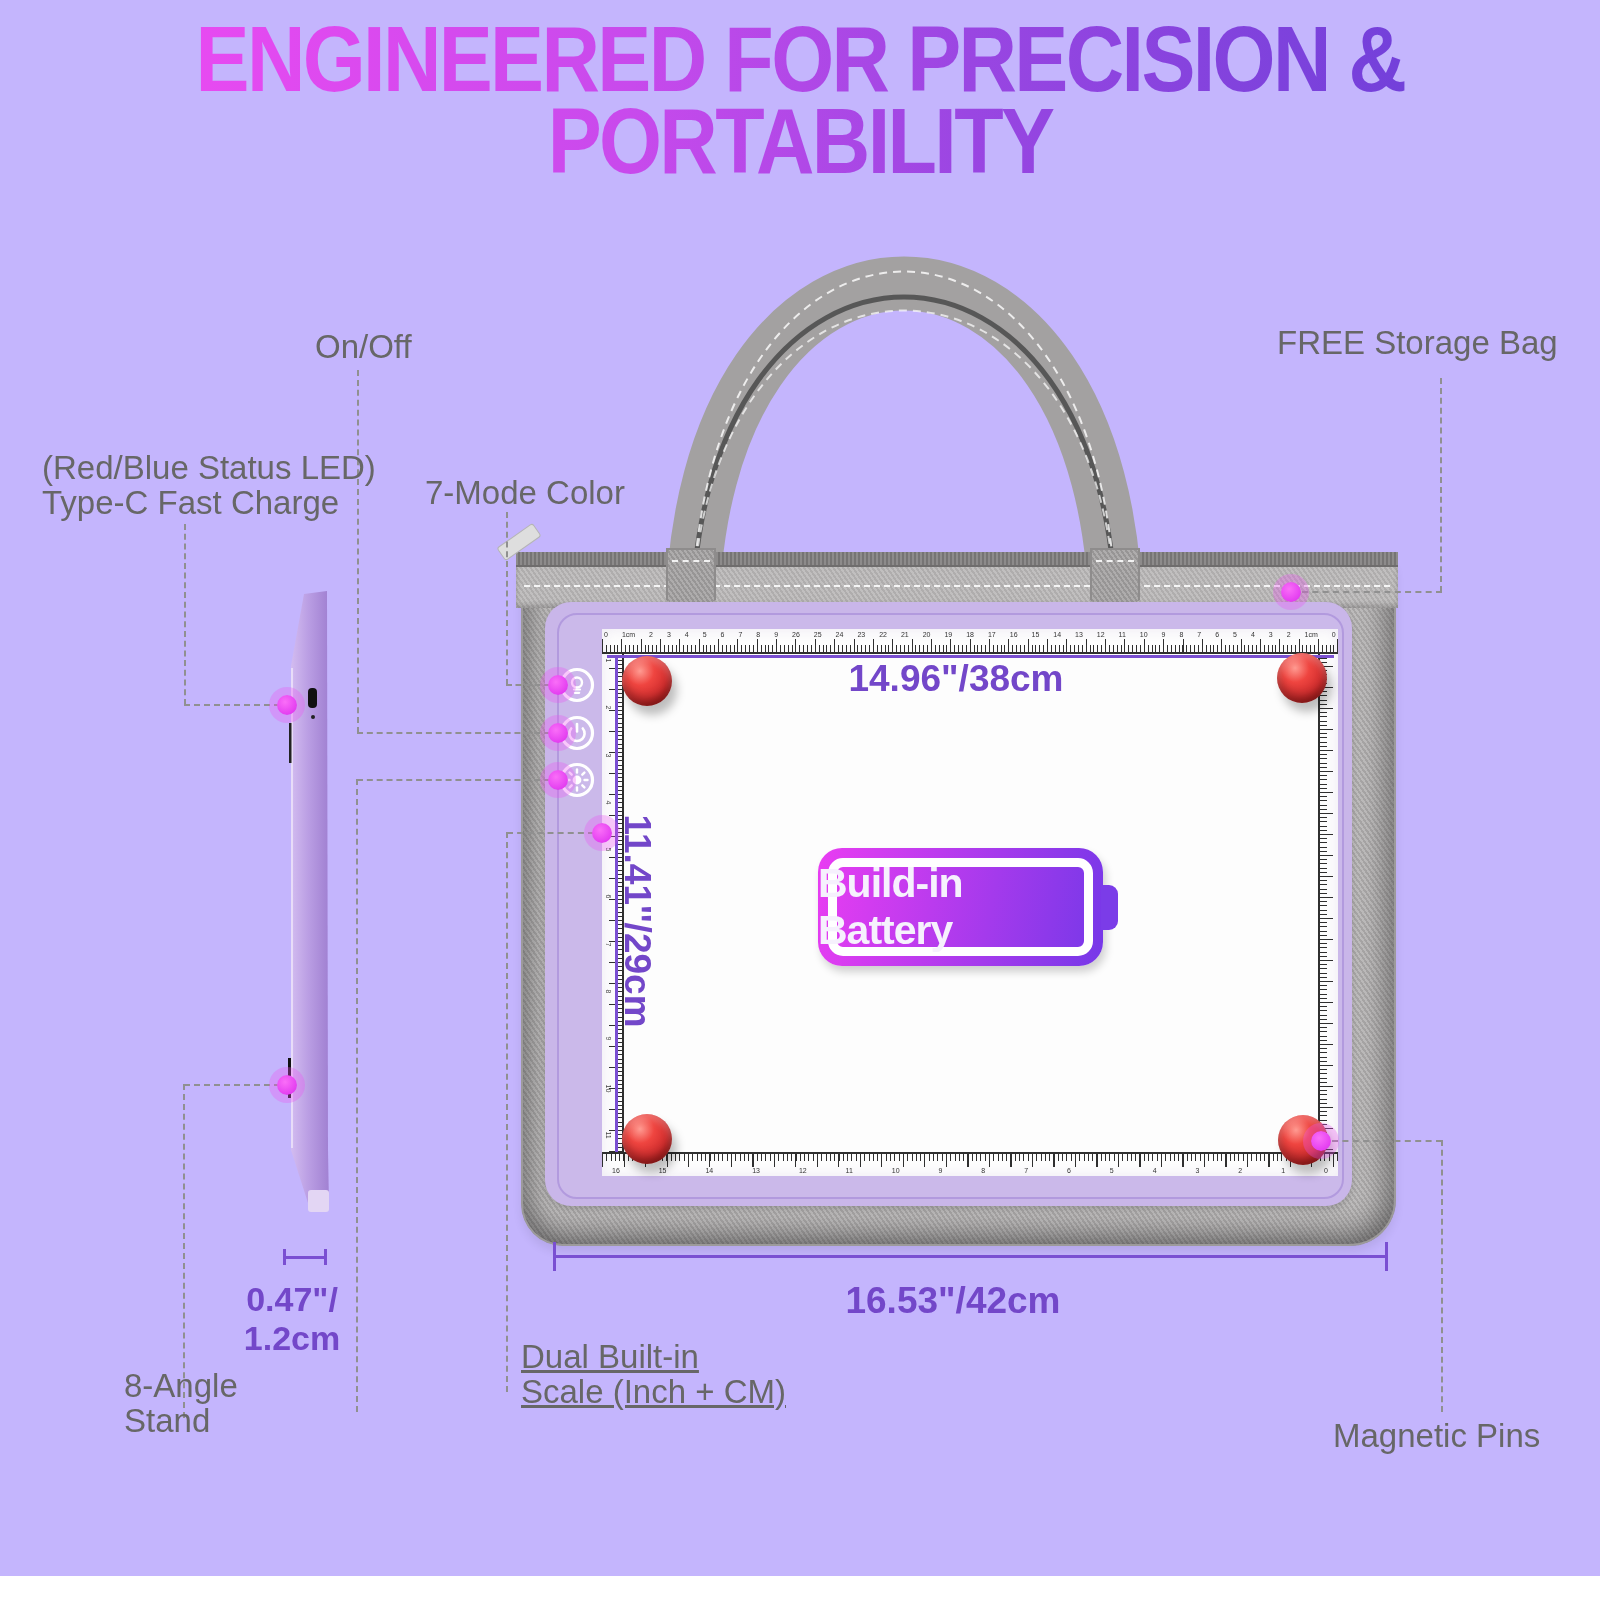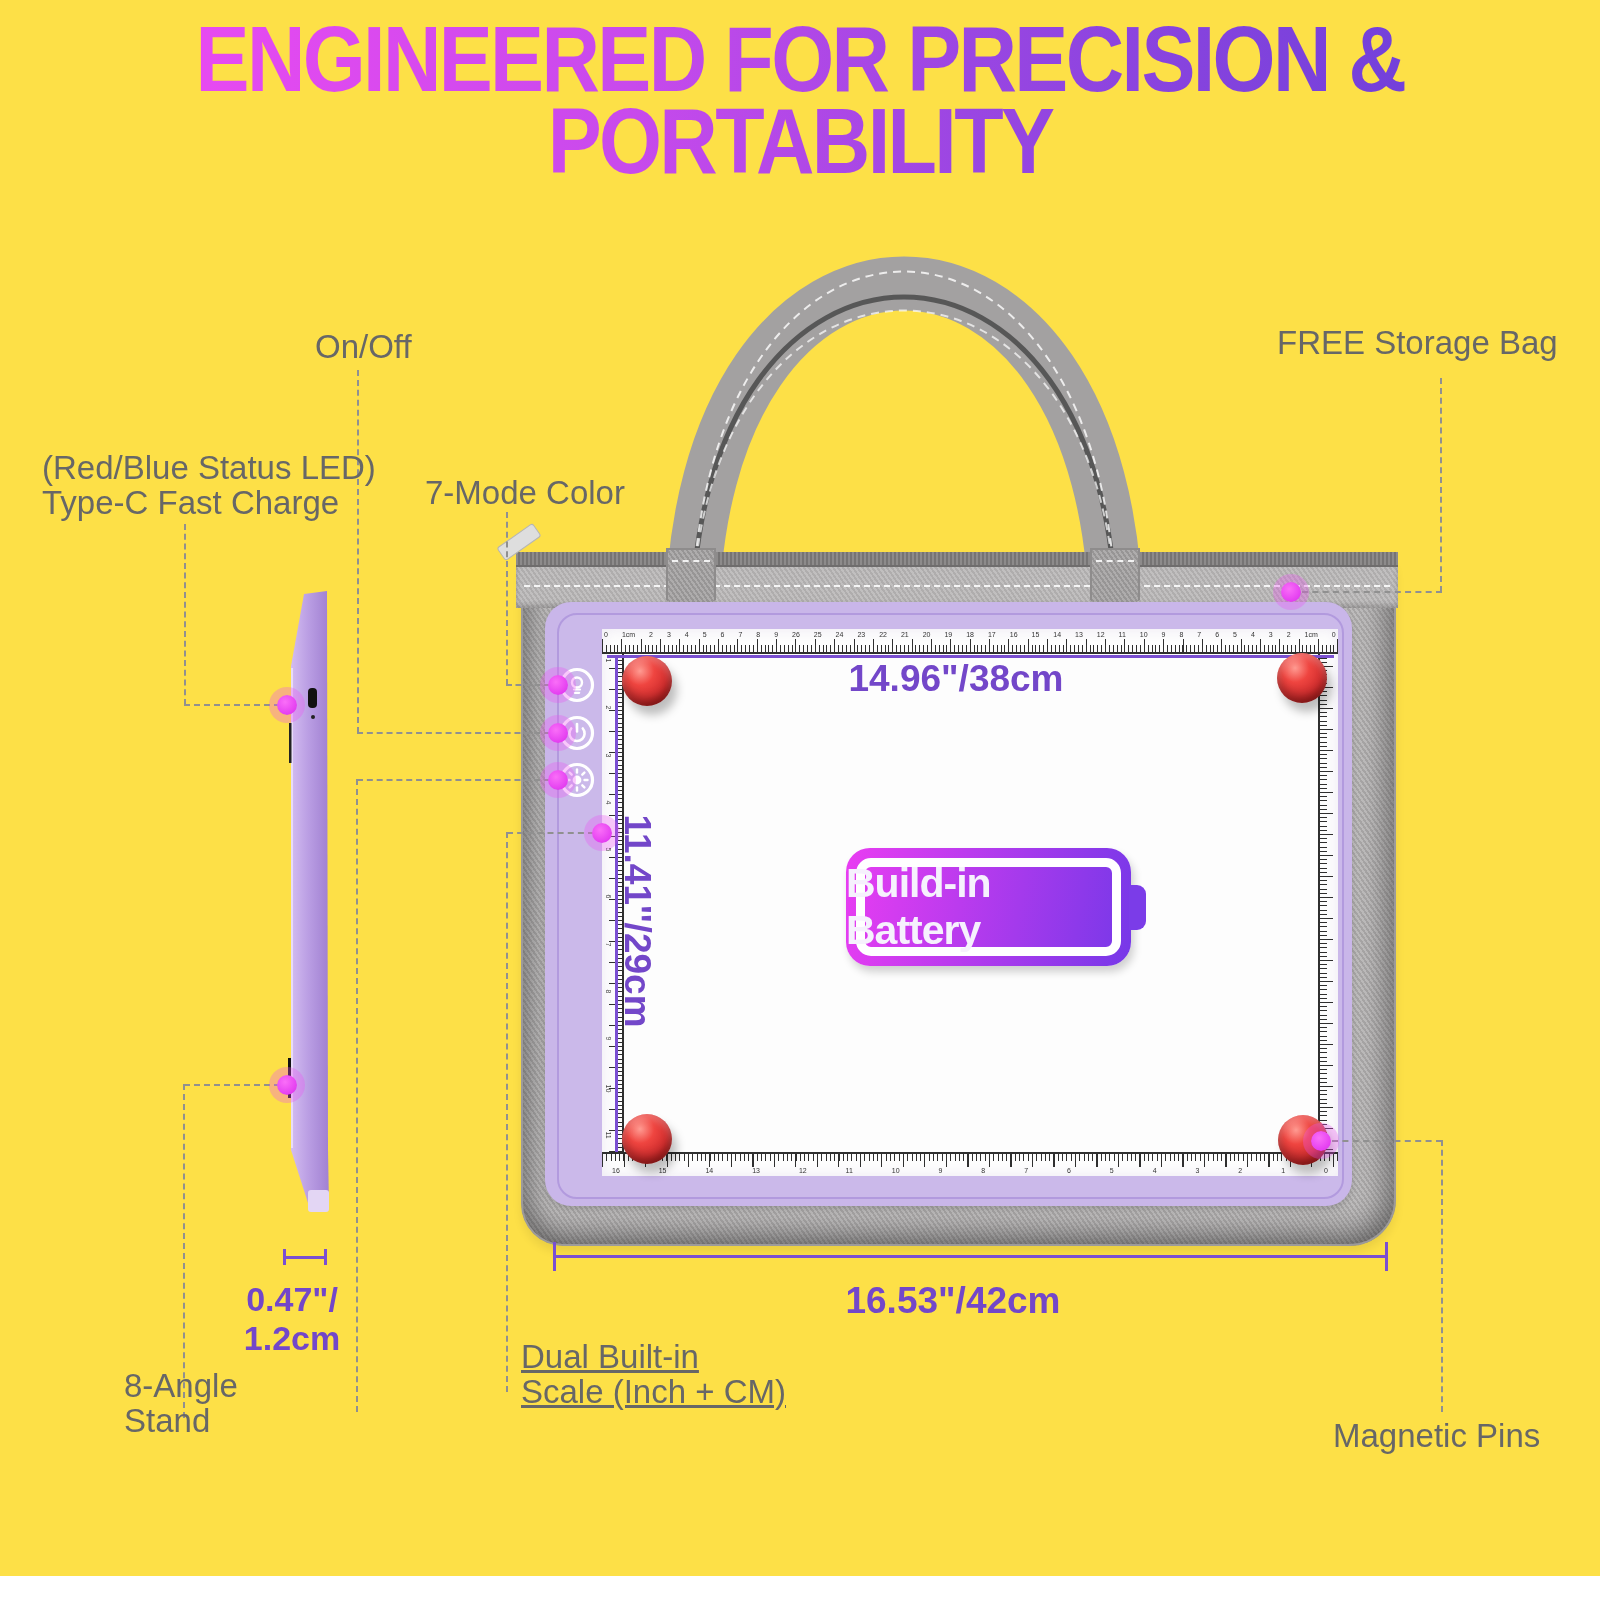--- a/index.html
+++ b/index.html
@@ -1,16 +1,16 @@
 <!DOCTYPE html>
 <html><head>
 <meta charset="utf-8">
 <style>
   html,body{margin:0;padding:0;background:#ffffff;}
-  #canvas{position:relative;width:1600px;height:1576px;background:#fde047;overflow:hidden;
+  #canvas{position:relative;width:1600px;height:1576px;background:#c4b5fd;overflow:hidden;
           font-family:"Liberation Sans",sans-serif;}
   .abs{position:absolute;}
 
   
   .title{left:0;top:18px;width:1600px;text-align:center;font-weight:800;line-height:82px;
          font-size:92px;letter-spacing:-3px;transform:scaleX(.88);transform-origin:center;
          background:linear-gradient(90deg,#ee4af2 0%,#c84aec 38%,#9a46e2 62%,#6a3fd8 100%);
          -webkit-background-clip:text;background-clip:text;color:transparent;}
 
   
@@ -82,21 +82,21 @@
   .dim-cap{background:#7a4fd2;width:3px;}
 
   
   .pin{width:50px;height:50px;border-radius:50%;
        background:radial-gradient(circle at 36% 30%,#ff9b92 0%,#ef4540 30%,#d32f2f 58%,#9c1414 86%,#7c0b0b 100%);
        box-shadow:5px 9px 10px rgba(0,0,0,.25),inset 0 -7px 10px rgba(0,0,0,.28),inset 0 5px 7px rgba(255,255,255,.25);}
 
   
   .battery{left:818px;top:848px;width:285px;height:118px;border-radius:24px;
            background:linear-gradient(100deg,#e93df2,#7638e8);
-           box-shadow:0 4px 10px rgba(120,56,232,.25);display:flex;align-items:center;justify-content:center;margin-left:28px;}
+           box-shadow:0 4px 10px rgba(120,56,232,.25);display:flex;align-items:center;justify-content:center;}
   .battery::before{content:"";position:absolute;inset:10px;border:9px solid #ffffff;border-radius:15px;}
   .battery::after{content:"";position:absolute;right:-15px;top:37px;width:17px;height:45px;
                   background:#7b3ce8;border-radius:0 9px 9px 0;}
   .battery span{position:relative;color:#f6f1fd;font-weight:700;font-size:41px;letter-spacing:-1px;}
 
   
   .frame-icon{width:40px;height:40px;}
 
   .small-shadow{box-shadow:3px 6px 8px rgba(0,0,0,.18);}
 </style>

